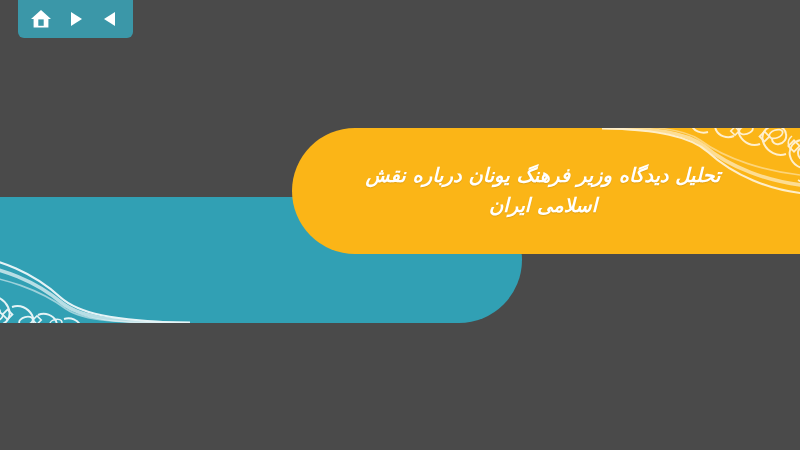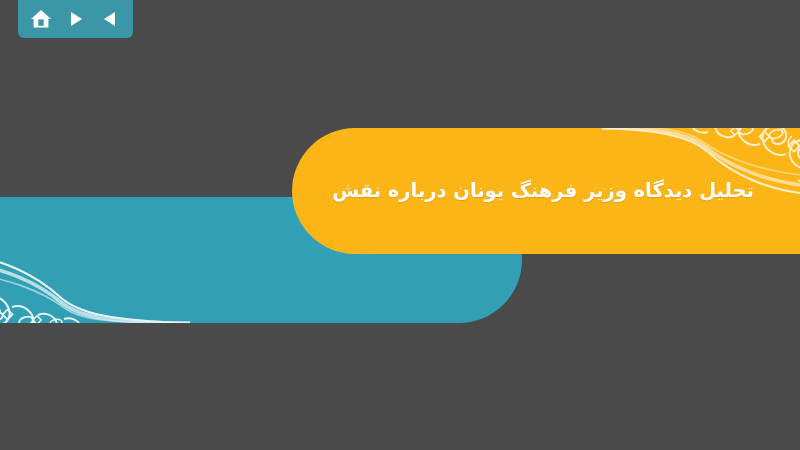--- a/index.html
+++ b/index.html
@@ -14,20 +14,21 @@
     overflow: hidden;
     font-family: "DejaVu Sans", "Liberation Sans", sans-serif;
   }
 
   #slide {
     position: relative;
     width: 800px;
     height: 425px;
     background: #4a4a4a;
     overflow: hidden;
+    font-style: italic;
   }
 
   
   #navbar {
     position: absolute;
     left: 18px;
     top: -6px;
     width: 115px;
     height: 44px;
     background: #3b97a8;
@@ -163,20 +164,21 @@
         <path d="M206 28 c-6 6 -6 14 0 20" fill="none" stroke="#ffffff" stroke-width="1.8"></path>
         <path d="M190 8 c-5 4 -5 10 0 14" fill="none" stroke="#ffffff" stroke-width="1.6"></path>
         <path d="M196 52 c8 4 14 12 14 22" fill="none" stroke="#ffffff" stroke-width="1.8"></path>
         <path d="M200 70 c6 6 10 14 10 24" fill="none" stroke="#ffffff" stroke-width="1.6"></path>
       </g>
     </svg>
   </div>
 
   <div id="title-text">
     <span class="tline">تحلیل دیدگاه وزیر فرهنگ یونان درباره نقش</span>
+    <span class="tline">اسلامی ایران</span>
   </div>
 
   <div id="navbar">
 
     <div class="nav-btn" title="قبلی">
       <svg width="18" height="18" viewBox="0 0 18 18">
         <polygon points="14,2 14,16 3,9" fill="#ffffff"></polygon>
       </svg>
     </div>
 

